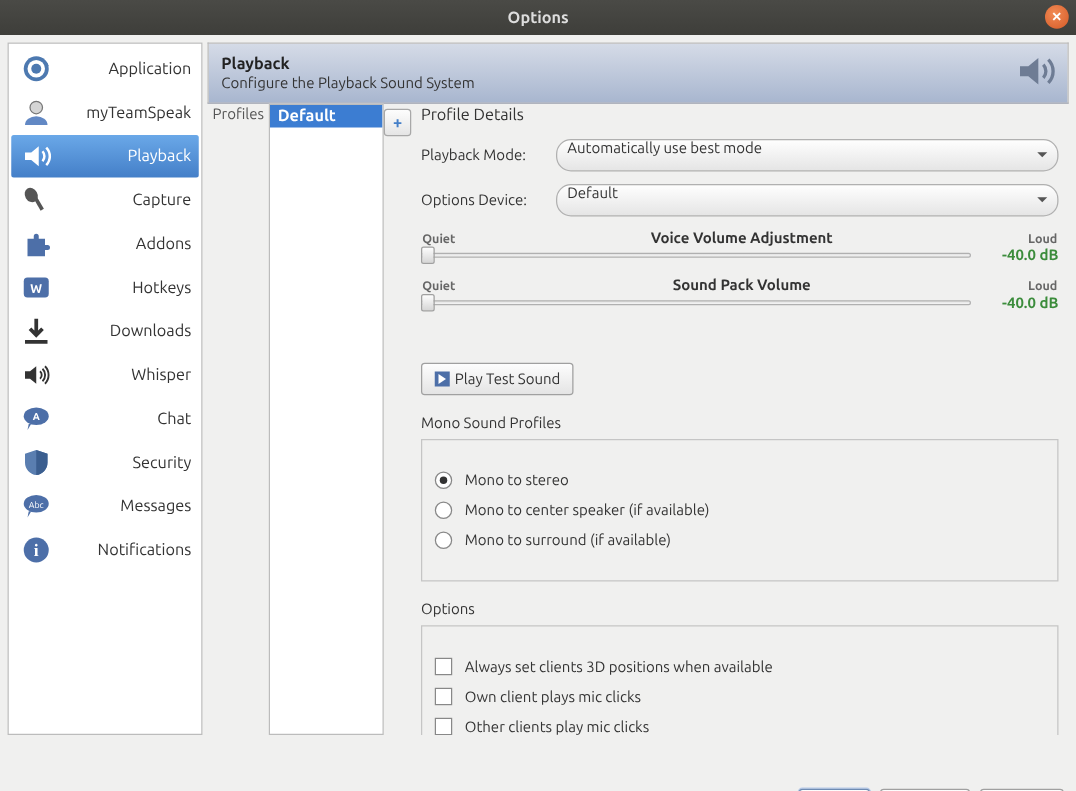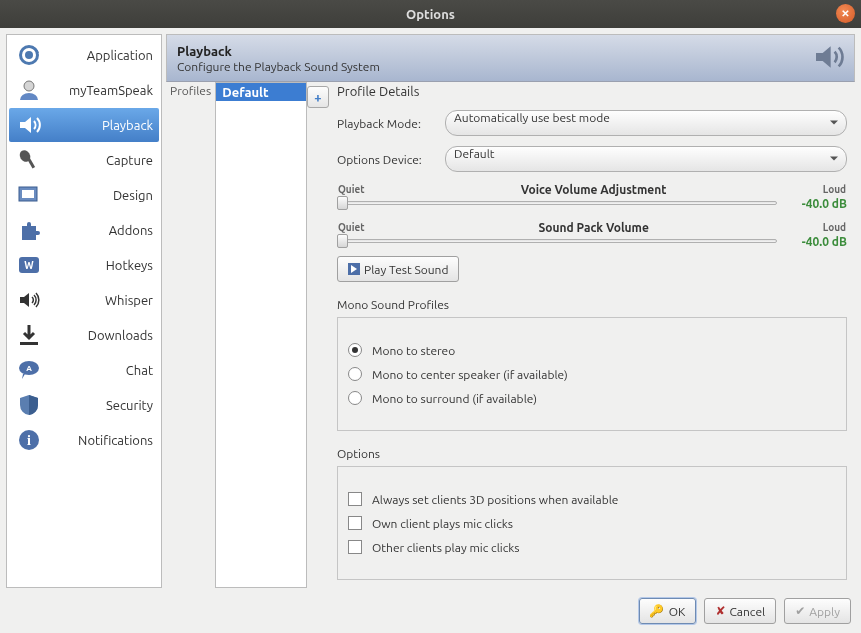--- a/index.html
+++ b/index.html
@@ -222,20 +222,21 @@
   display: inline-flex;
   align-items: center;
   gap: 4px;
   height: 26px;
   padding: 0 10px;
   border: 1px solid #a0a0a0;
   background: linear-gradient(#fdfdfd, #e4e4e4);
   border-radius: 3px;
   cursor: pointer;
   font-size: 12px;
+  margin-top: 33px;
 }
 .btn.default { border-color: #6e8bb3; box-shadow: 0 0 0 1px #b4c8e8; }
 .btn.disabled { color: #a0a0a0; cursor: default; }
 
 .group { margin-top: 16px; }
 .group-label { font-size: 12px; color: #333; margin-bottom: 6px; }
 .group-box {
   border: 1px solid #c5c5c5;
   padding: 20px 10px;
 }
@@ -303,81 +304,82 @@
           <svg viewBox="0 0 24 24">
             <ellipse cx="8" cy="8" rx="5" ry="6" fill="#555" transform="rotate(-30 8 8)"></ellipse>
             <rect x="10" y="11" width="3" height="11" fill="#555" transform="rotate(-30 10 11)"></rect>
           </svg>
         </span>
       <span class="label">Capture</span>
     </div>
     <div class="sidebar-item">
       <span class="icon">
           <svg viewBox="0 0 24 24">
-            <rect x="2" y="4" width="18" height="14" fill="#6a8cc0" stroke="#3a5c8f"></rect>
-            <rect x="5" y="7" width="12" height="8" fill="#fff"></rect>
-          </svg>
-        </span>
-      <span class="label">Design</span>
-    </div>
-    <div class="sidebar-item">
-      <span class="icon">
-          <svg viewBox="0 0 24 24">
             <path d="M5 8 h5 v-2 a2 2 0 0 1 4 0 v2 h5 v5 h2 a2 2 0 0 1 0 4 h-2 v5 h-14 Z" fill="#4d6fa8"></path>
           </svg>
         </span>
       <span class="label">Addons</span>
     </div>
     <div class="sidebar-item">
       <span class="icon">
           <svg viewBox="0 0 24 24">
             <rect x="2" y="4" width="20" height="16" rx="3" fill="#4d6fa8"></rect>
             <text x="12" y="16" font-size="10" fill="#fff" text-anchor="middle" font-weight="bold">W</text>
           </svg>
         </span>
       <span class="label">Hotkeys</span>
+    </div>
+    <div class="sidebar-item">
+      <span class="icon">
+          <svg viewBox="0 0 24 24">
+            <path d="M12 2 v12 M7 10 l5 5 l5 -5" stroke="#333" stroke-width="3" fill="none"></path>
+            <rect x="3" y="19" width="18" height="3" fill="#333"></rect>
+          </svg>
+        </span>
+      <span class="label">Downloads</span>
     </div>
     <div class="sidebar-item">
       <span class="icon">
           <svg viewBox="0 0 24 24">
             <path d="M3 9 L7 9 L12 5 L12 19 L7 15 L3 15 Z" fill="#333"></path>
             <path d="M15 9 a4 4 0 0 1 0 6" stroke="#333" stroke-width="1.5" fill="none"></path>
             <path d="M17 7 a7 7 0 0 1 0 10" stroke="#333" stroke-width="1.5" fill="none"></path>
             <path d="M19 5 a10 10 0 0 1 0 14" stroke="#333" stroke-width="1.5" fill="none"></path>
           </svg>
         </span>
       <span class="label">Whisper</span>
     </div>
     <div class="sidebar-item">
       <span class="icon">
           <svg viewBox="0 0 24 24">
-            <path d="M12 2 v12 M7 10 l5 5 l5 -5" stroke="#333" stroke-width="3" fill="none"></path>
-            <rect x="3" y="19" width="18" height="3" fill="#333"></rect>
-          </svg>
-        </span>
-      <span class="label">Downloads</span>
-    </div>
-    <div class="sidebar-item">
-      <span class="icon">
-          <svg viewBox="0 0 24 24">
             <ellipse cx="12" cy="10" rx="10" ry="7" fill="#4d6fa8"></ellipse>
             <path d="M8 16 l-3 5 l1 -5" fill="#4d6fa8"></path>
             <text x="12" y="13" font-size="8" fill="#fff" text-anchor="middle" font-weight="bold">A</text>
           </svg>
         </span>
       <span class="label">Chat</span>
     </div>
     <div class="sidebar-item">
       <span class="icon">
           <svg viewBox="0 0 24 24">
             <path d="M12 2 L21 5 v7 a10 10 0 0 1 -9 10 a10 10 0 0 1 -9 -10 v-7 Z" fill="#5a7eb0"></path>
             <path d="M12 2 v20 a10 10 0 0 0 9 -10 v-7 Z" fill="#3b5e8f"></path>
           </svg>
         </span>
       <span class="label">Security</span>
+    </div>
+    <div class="sidebar-item">
+      <span class="icon">
+          <svg viewBox="0 0 24 24">
+            <ellipse cx="12" cy="10" rx="10" ry="7" fill="#4d6fa8"></ellipse>
+            <path d="M8 16 l-3 5 l1 -5" fill="#4d6fa8"></path>
+            <text x="12" y="13" font-size="7" fill="#fff" text-anchor="middle">Abc</text>
+          </svg>
+        </span>
+      <span class="label">Messages</span>
     </div>
     <div class="sidebar-item">
       <span class="icon">
           <svg viewBox="0 0 24 24">
             <circle cx="12" cy="12" r="10" fill="#4d6fa8"></circle>
             <text x="12" y="17" font-size="14" fill="#fff" text-anchor="middle" font-weight="bold" font-family="Georgia">i</text>
           </svg>
         </span>
       <span class="label">Notifications</span>
     </div>

